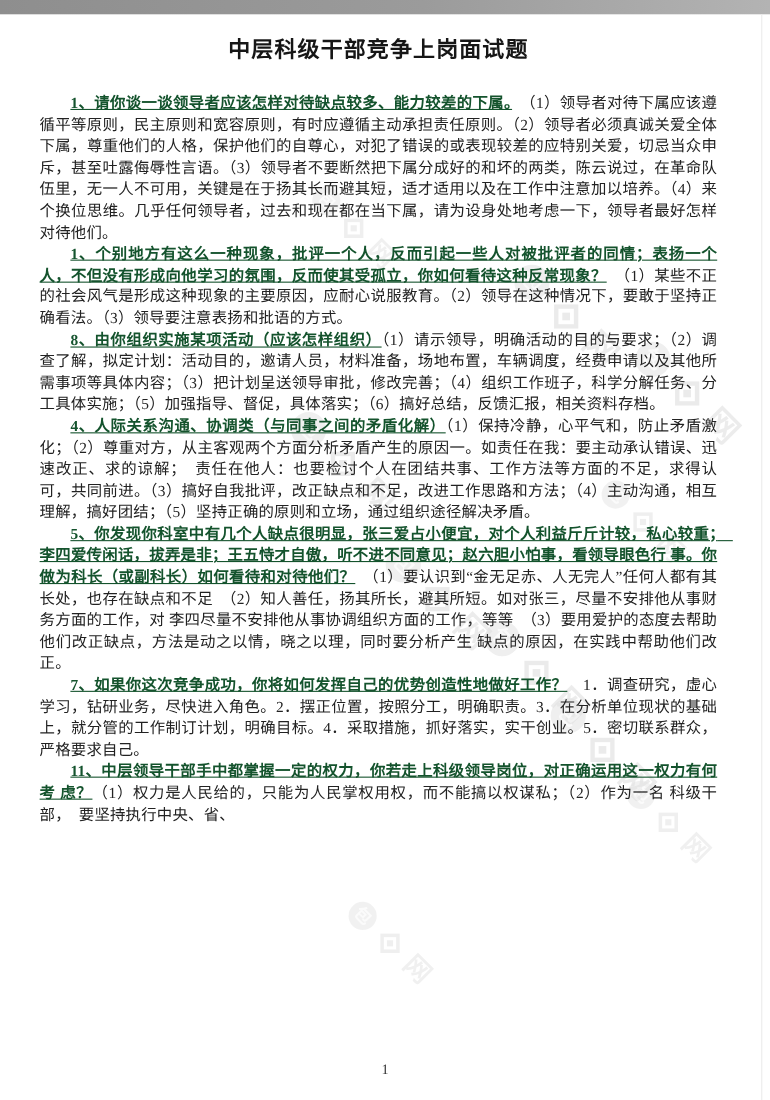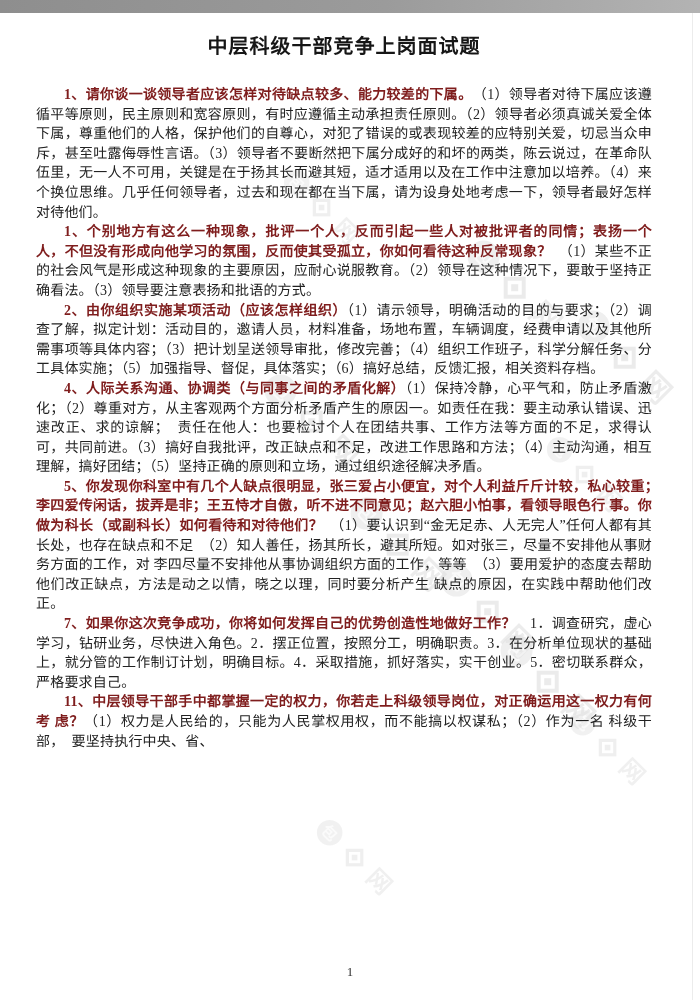--- a/index.html
+++ b/index.html
@@ -24,21 +24,21 @@
   .doc-title {
     margin:0 0 26px 0; text-align:center;
     font-size:20px; line-height:26px; font-weight:bold; letter-spacing:1px;
     color:#161616;
   }
   .qa {
     margin:0; text-indent:2em; text-align:justify;
     font-size:14px; line-height:19.6px; letter-spacing:0.2px;
     color:#222222;
   }
-  .qa .q { font-weight:bold; color:#7f1d1d; }
+  .qa .q { font-weight:bold; color:#14532d;text-decoration:underline; }
   .qa .a { font-weight:normal; }
   .page-number {
     position:absolute; bottom:20px; left:0; width:700px;
     text-align:center; font-size:13px; color:#333; z-index:2;
   }
   
   .wm-layer { position:absolute; inset:0; z-index:1; pointer-events:none; }
   .wm {
     position:absolute; display:flex; align-items:center; gap:9px;
     transform:rotate(45deg); opacity:0.55;
@@ -143,21 +143,21 @@
   </div>
 </div>
 
 <div class="page">
   <h1 class="doc-title">中层科级干部竞争上岗面试题</h1>
 
   <p class="qa"><span class="q">1、请你谈一谈领导者应该怎样对待缺点较多、能力较差的下属。</span><span class="a">　（1）领导者对待下属应该遵循平等原则，民主原则和宽容原则，有时应遵循主动承担责任原则。（2）领导者必须真诚关爱全体下属，尊重他们的人格，保护他们的自尊心，对犯了错误的或表现较差的应特别关爱，切忌当众申斥，甚至吐露侮辱性言语。（3）领导者不要断然把下属分成好的和坏的两类，陈云说过，在革命队伍里，无一人不可用，关键是在于扬其长而避其短，适才适用以及在工作中注意加以培养。（4）来个换位思维。几乎任何领导者，过去和现在都在当下属，请为设身处地考虑一下，领导者最好怎样对待他们。</span></p>
 
   <p class="qa"><span class="q">1、个别地方有这么一种现象，批评一个人，反而引起一些人对被批评者的同情；表扬一个人，不但没有形成向他学习的氛围，反而使其受孤立，你如何看待这种反常现象？</span><span class="a">　（1）某些不正的社会风气是形成这种现象的主要原因，应耐心说服教育。（2）领导在这种情况下，要敢于坚持正确看法。（3）领导要注意表扬和批语的方式。</span></p>
 
-  <p class="qa"><span class="q">2、由你组织实施某项活动（应该怎样组织）</span><span class="a">（1）请示领导，明确活动的目的与要求；（2）调查了解，拟定计划：活动目的，邀请人员，材料准备，场地布置，车辆调度，经费申请以及其他所需事项等具体内容；（3）把计划呈送领导审批，修改完善；（4）组织工作班子，科学分解任务、分工具体实施；（5）加强指导、督促，具体落实；（6）搞好总结，反馈汇报，相关资料存档。</span></p>
+  <p class="qa"><span class="q">8、由你组织实施某项活动（应该怎样组织）</span><span class="a">（1）请示领导，明确活动的目的与要求；（2）调查了解，拟定计划：活动目的，邀请人员，材料准备，场地布置，车辆调度，经费申请以及其他所需事项等具体内容；（3）把计划呈送领导审批，修改完善；（4）组织工作班子，科学分解任务、分工具体实施；（5）加强指导、督促，具体落实；（6）搞好总结，反馈汇报，相关资料存档。</span></p>
 
   <p class="qa"><span class="q">4、人际关系沟通、协调类（与同事之间的矛盾化解）</span><span class="a">（1）保持冷静，心平气和，防止矛盾激化；（2）尊重对方，从主客观两个方面分析矛盾产生的原因一。如责任在我：要主动承认错误、迅速改正、求的谅解；　责任在他人：也要检讨个人在团结共事、工作方法等方面的不足，求得认可，共同前进。（3）搞好自我批评，改正缺点和不足，改进工作思路和方法；（4）主动沟通，相互理解，搞好团结；（5）坚持正确的原则和立场，通过组织途径解决矛盾。</span></p>
 
   <p class="qa"><span class="q">5、你发现你科室中有几个人缺点很明显，张三爱占小便宜，对个人利益斤斤计较，私心较重；　李四爱传闲话，拔弄是非；王五恃才自傲，听不进不同意见；赵六胆小怕事，看领导眼色行 事。你做为科长（或副科长）如何看待和对待他们？</span><span class="a">　（1）要认识到“金无足赤、人无完人”任何人都有其长处，也存在缺点和不足　（2）知人善任，扬其所长，避其所短。如对张三，尽量不安排他从事财务方面的工作，对 李四尽量不安排他从事协调组织方面的工作，等等　（3）要用爱护的态度去帮助他们改正缺点，方法是动之以情，晓之以理，同时要分析产生 缺点的原因，在实践中帮助他们改正。</span></p>
 
 
   <p class="qa"><span class="q">7、如果你这次竞争成功，你将如何发挥自己的优势创造性地做好工作？</span><span class="a">　1．调查研究，虚心学习，钻研业务，尽快进入角色。2．摆正位置，按照分工，明确职责。3．在分析单位现状的基础上，就分管的工作制订计划，明确目标。4．采取措施，抓好落实，实干创业。5．密切联系群众，严格要求自己。</span></p>
 
 
 

